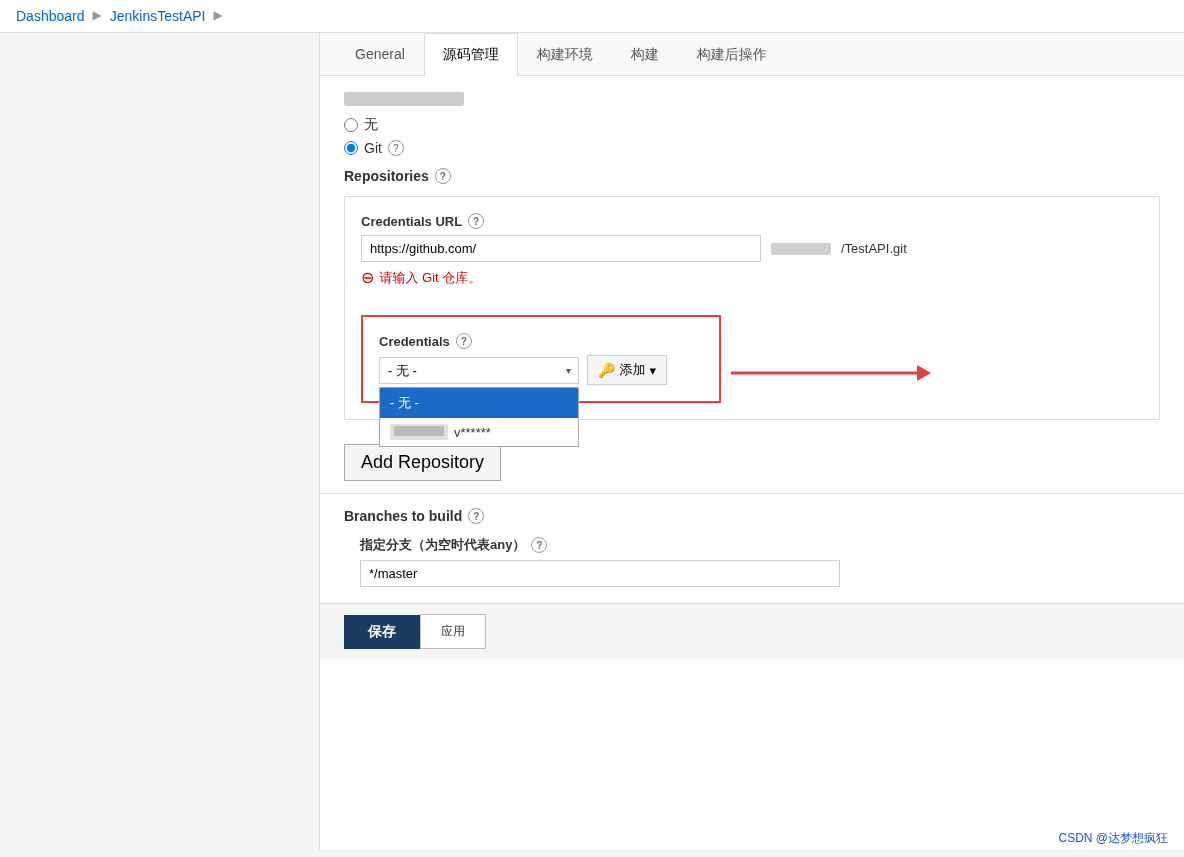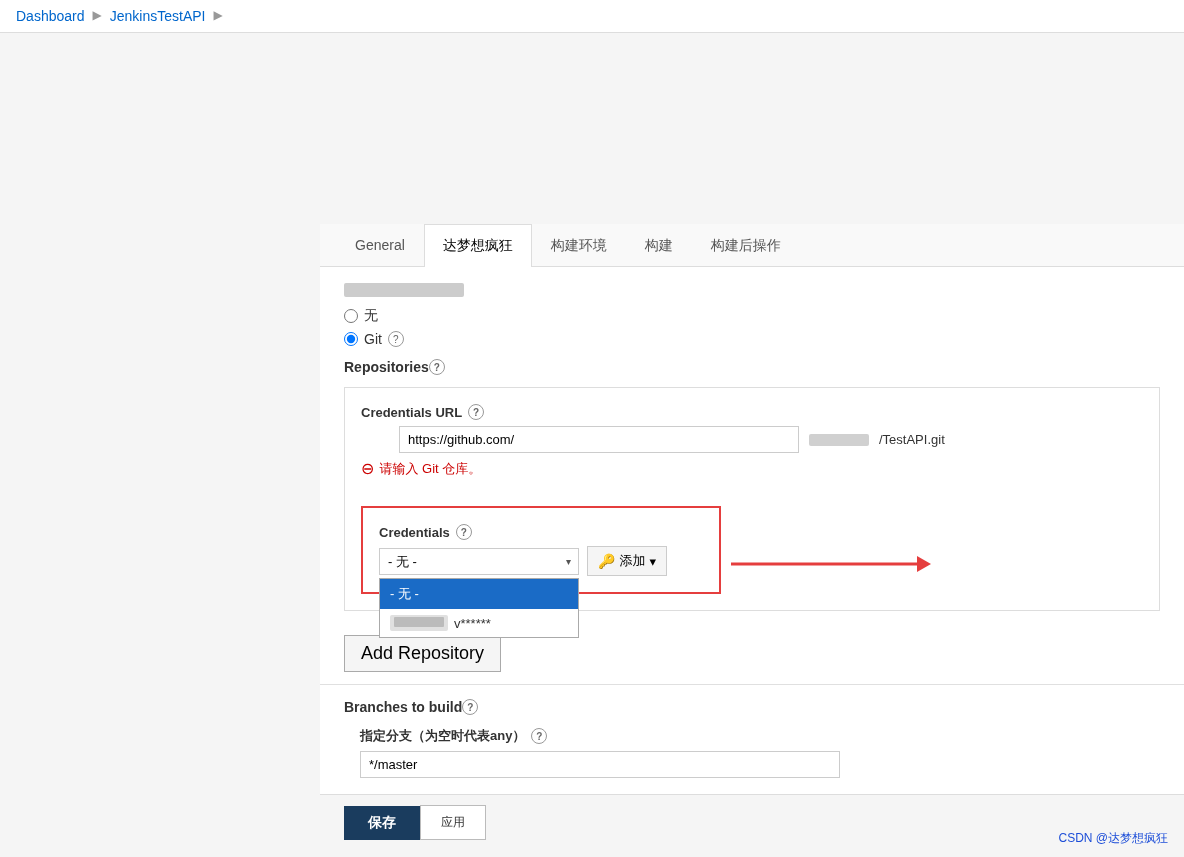--- a/index.html
+++ b/index.html
@@ -27,21 +27,20 @@
     .breadcrumb-link {
       color: #0066cc;
       cursor: pointer;
       text-decoration: none;
     }
 
     
     .main-container {
       display: flex;
       min-height: calc(100vh - 40px);
-      align-items: flex-end;
     }
 
     
     .sidebar {
       width: 320px;
       min-width: 320px;
       background: #f5f5f5;
       border-right: 1px solid #ddd;
     }
 
@@ -113,21 +112,21 @@
       cursor: pointer;
     }
 
     
     .section-header {
       font-weight: bold;
       font-size: 14px;
       margin-bottom: 12px;
       display: flex;
       align-items: center;
-      gap: 0;
+      gap: 6px;
     }
 
     
     .repo-box {
       background: #fff;
       border: 1px solid #ddd;
       padding: 16px;
       margin-bottom: 12px;
     }
 
@@ -359,21 +358,21 @@
 </div>
 
 <div class="main-container">
 
   <div class="sidebar"></div>
 
   <div class="content-area">
 
     <div class="tabs-bar">
       <div class="tab-item">General</div>
-      <div class="tab-item active">达梦想疯狂</div>
+      <div class="tab-item active">源码管理</div>
       <div class="tab-item">构建环境</div>
       <div class="tab-item">构建</div>
       <div class="tab-item">构建后操作</div>
     </div>
 
     <div class="content-section">
 
       
       <div style="margin-bottom: 10px; display: flex; align-items: center; gap: 6px;">
         <div style="width: 120px; height: 14px; background: #ccc; border-radius: 2px;"></div>
@@ -398,21 +397,21 @@
         <span class="help-icon">?</span>
       </div>
 
       
       <div class="repo-box">
 
         <div class="field-label">
           <span>Credentials URL</span>
           <span class="help-icon">?</span>
         </div>
-        <div style="display: flex; align-items: center; gap: 8px; margin-left: 38px;">
+        <div style="display: flex; align-items: center; gap: 8px;">
           <input type="text" class="text-input" value="https://github.com/" style="max-width: 400px;">
           <div class="truncated-text" style="width: 60px; margin: 0 2px;"></div>
           <span style="font-size: 13px;">/TestAPI.git</span>
         </div>
 
         <div class="error-msg">
           <span class="error-icon">⊖</span>
           <span>请输入 Git 仓库。</span>
         </div>
 

